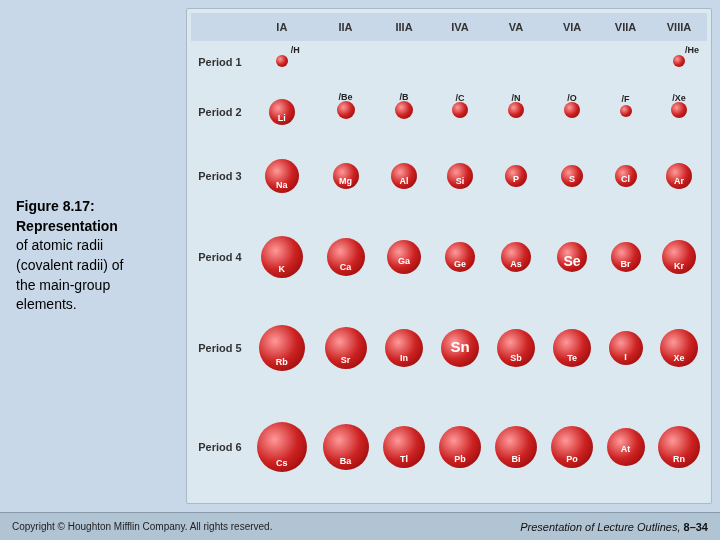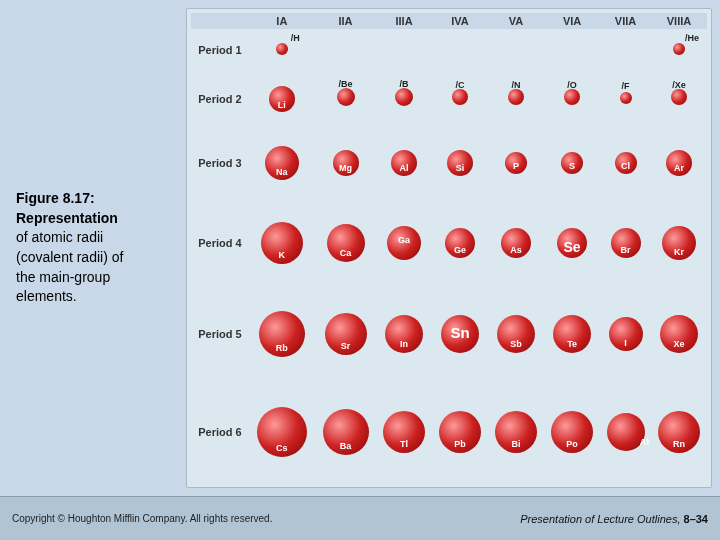--- a/index.html
+++ b/index.html
@@ -55,21 +55,21 @@
       width: 100%;
       height: 100%;
       border-collapse: collapse;
     }
 
     .period-table th {
       font-size: 11px;
       font-weight: bold;
       color: #333;
       text-align: center;
-      padding: 2px 1px;
+      padding: 8px 1px;
       background: #c8d8e8;
     }
 
     .period-table td {
       text-align: center;
       vertical-align: middle;
       padding: 2px 1px;
       background: #dce8f0;
     }
 
@@ -104,21 +104,21 @@
       position: absolute;
       font-size: 9px;
       font-weight: bold;
       color: #222;
       top: -2px;
       right: -8px;
       white-space: nowrap;
     }
 
     .footer {
-      height: 44px;
+      height: 28px;
       background: #b0c4d4;
       display: flex;
       align-items: center;
       justify-content: space-between;
       padding: 0 12px;
       border-top: 1px solid #8899aa;
     }
 
     .footer-left {
       font-size: 10px;
@@ -348,21 +348,21 @@
             <td class="atom-cell">
               <div class="atom-container">
                 <div class="atom-sphere sz-xl" style="position:relative;">
                   <span style="position:absolute; bottom:4px; left:50%; transform:translateX(-50%); font-size:9px; font-weight:bold; color:#fff;">Ca</span>
                 </div>
               </div>
             </td>
             <td class="atom-cell">
               <div class="atom-container">
                 <div class="atom-sphere sz-lg2" style="position:relative;">
-                  <span style="position:absolute; bottom:15px; left:50%; transform:translateX(-50%); font-size:9px; font-weight:bold; color:#fff;">Ga</span>
+                  <span style="position:absolute; bottom:8px; left:50%; transform:translateX(-50%); font-size:9px; font-weight:bold; color:#fff;">Ga</span>
                 </div>
               </div>
             </td>
             <td class="atom-cell">
               <div class="atom-container">
                 <div class="atom-sphere sz-lg" style="position:relative;">
                   <span style="position:absolute; bottom:3px; left:50%; transform:translateX(-50%); font-size:9px; font-weight:bold; color:#fff;">Ge</span>
                 </div>
               </div>
             </td>
@@ -496,21 +496,21 @@
             <td class="atom-cell">
               <div class="atom-container">
                 <div class="atom-sphere sz-xl2" style="position:relative;">
                   <span style="position:absolute; bottom:4px; left:50%; transform:translateX(-50%); font-size:9px; font-weight:bold; color:#fff;">Po</span>
                 </div>
               </div>
             </td>
             <td class="atom-cell">
               <div class="atom-container">
                 <div class="atom-sphere sz-xl" style="position:relative;">
-                  <span style="position:absolute; bottom:4px; left:50%; transform:translateX(-50%); font-size:9px; font-weight:bold; color:#fff;margin-left:19px;">At</span>
+                  <span style="position:absolute; bottom:12px; left:50%; transform:translateX(-50%); font-size:9px; font-weight:bold; color:#fff;">At</span>
                 </div>
               </div>
             </td>
             <td class="atom-cell">
               <div class="atom-container">
                 <div class="atom-sphere sz-xl2" style="position:relative;">
                   <span style="position:absolute; bottom:4px; left:50%; transform:translateX(-50%); font-size:9px; font-weight:bold; color:#fff;">Rn</span>
                 </div>
               </div>
             </td>

